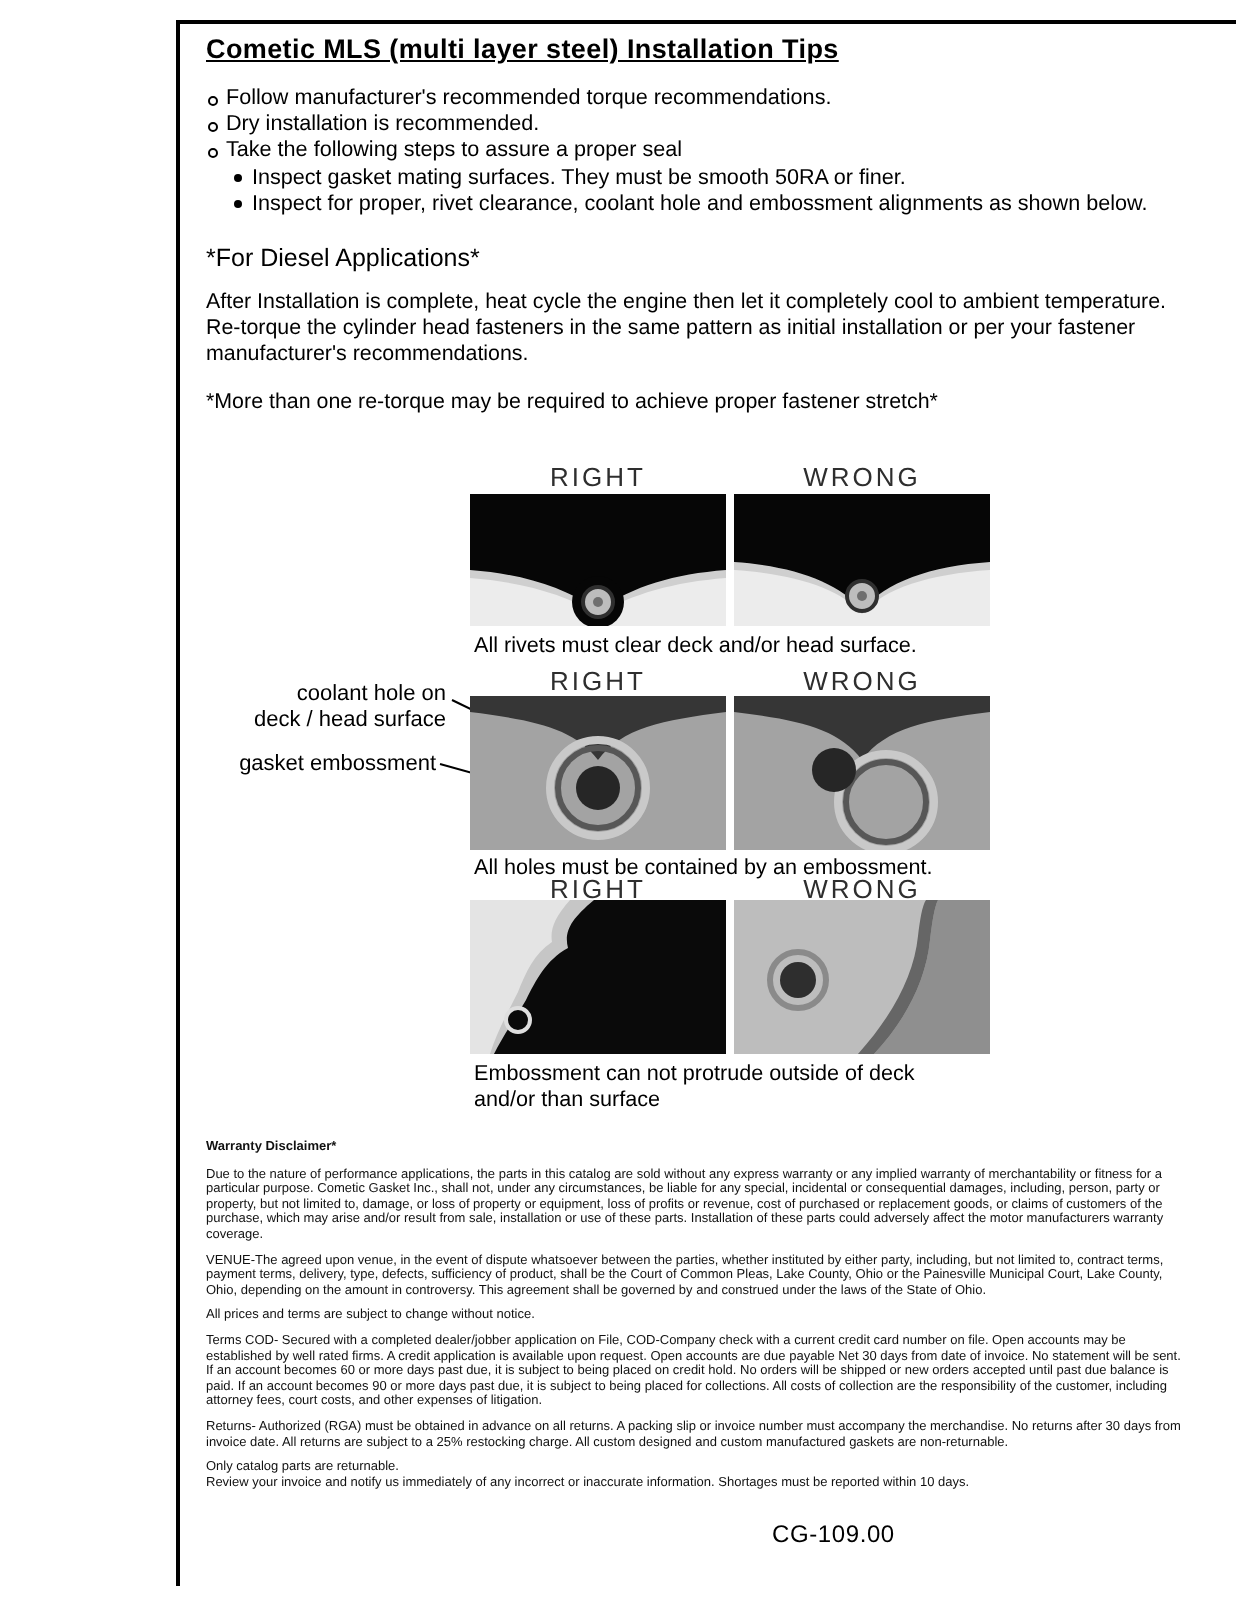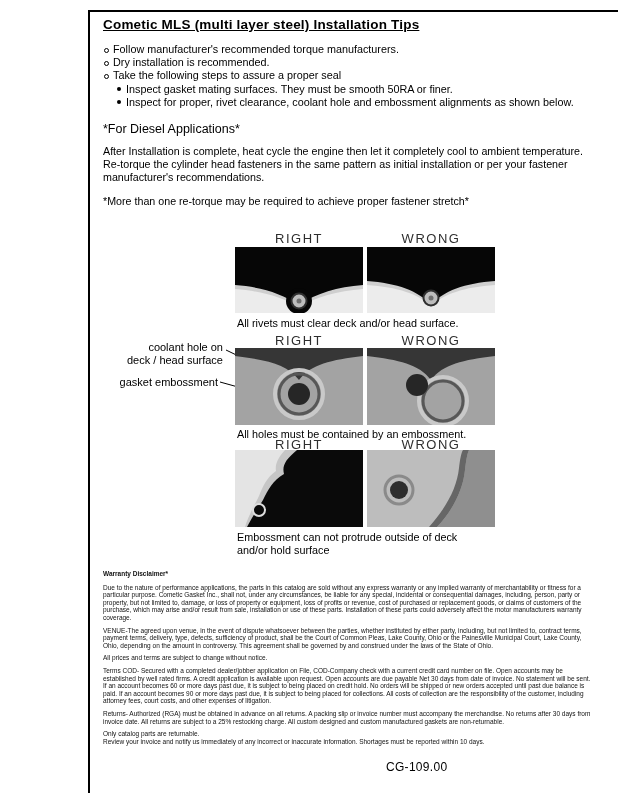--- a/index.html
+++ b/index.html
@@ -58,21 +58,21 @@
 </style>
 </head>
 <body>
 
 <div class="rule-top"></div>
 <div class="rule-left"></div>
 
 <div class="content">
   <div class="title">Cometic MLS (multi layer steel) Installation Tips</div>
 
-  <div class="bullet">Follow manufacturer's recommended torque manufacturers.</div>
+  <div class="bullet">Follow manufacturer's recommended torque recommendations.</div>
   <div class="bullet">Dry installation is recommended.</div>
   <div class="bullet">Take the following steps to assure a proper seal</div>
   <div class="subbullet">Inspect gasket mating surfaces.  They must be smooth 50RA or finer.</div>
   <div class="subbullet">Inspect for proper, rivet clearance, coolant hole and embossment alignments as shown below.</div>
 
   <div class="diesel-heading">*For Diesel Applications*</div>
   <div class="para">After Installation is complete, heat cycle the engine then let it completely cool to ambient temperature. Re-torque the cylinder head fasteners in the same pattern as initial installation or per your fastener manufacturer's recommendations.</div>
   <div class="note">*More than one re-torque may be required to achieve proper fastener stretch*</div>
 </div>
 
@@ -146,21 +146,21 @@
   </div>
   <div class="fig" style="left:367px; top:221px;">
     <svg viewBox="0 0 128 77" width="128" height="77">
       <rect width="128" height="77" fill="#bdbdbd"></rect>
       <path d="M128,0 V77 H70 C86,60 96,40 98,20 C99,12 100,4 102,0 Z" fill="#8f8f8f"></path>
       <path d="M102,0 C100,4 99,12 98,20 C96,40 86,60 70,77 H62 C79,58 90,38 92,18 C93,10 94,3 96,0 Z" fill="#666666"></path>
       <circle cx="32" cy="40" r="14" fill="none" stroke="#8a8a8a" stroke-width="3"></circle>
       <circle cx="32" cy="40" r="9" fill="#2e2e2e"></circle>
     </svg>
   </div>
-  <div class="fig-caption" style="left:237px; top:302px; width:252px;">Embossment can not protrude outside of deck and/or hold surface</div>
+  <div class="fig-caption" style="left:237px; top:302px; width:252px;">Embossment can not protrude outside of deck and/or than surface</div>
 
 </div>
 
 <div class="legal">
   <div class="heading">Warranty Disclaimer*</div>
   <p>Due to the nature of performance applications, the parts in this catalog are sold without any express warranty or any implied warranty of merchantability or fitness for a particular purpose.  Cometic Gasket Inc., shall not, under any circumstances, be liable for any special, incidental or consequential damages, including, person, party or property, but not limited to, damage, or loss of property or equipment, loss of profits or revenue, cost of purchased or replacement goods, or claims of customers of the purchase, which may arise and/or result from sale, installation or use of these parts.  Installation of these parts could adversely affect the motor manufacturers warranty coverage.</p>
   <p>VENUE-The agreed upon venue, in the event of dispute whatsoever between the parties, whether instituted by either party, including, but not limited to, contract terms, payment terms, delivery, type, defects, sufficiency of product, shall be the Court of Common Pleas, Lake County, Ohio or the Painesville Municipal Court, Lake County, Ohio, depending on the amount in controversy. This agreement shall be governed by and construed under the laws of the State of Ohio.</p>
   <p>All prices and terms are subject to change without notice.</p>
   <p>Terms COD- Secured with a completed dealer/jobber application on File, COD-Company check with a current credit card number on file.  Open accounts may be established by well rated firms.  A credit application is available upon request.  Open accounts are due payable Net 30 days from date of invoice.  No statement will be sent.  If an account becomes 60 or more days past due, it is subject to being placed on credit hold.  No orders will be shipped or new orders accepted until past due balance is paid.  If an account becomes 90 or more days past due, it is subject to being placed for collections.  All costs of collection are the responsibility of the customer, including attorney fees, court costs, and other expenses of litigation.</p>
   <p>Returns- Authorized (RGA) must be obtained in advance on all returns.  A packing slip or invoice number must accompany the merchandise.  No returns after 30 days from invoice date.  All returns are subject to a 25% restocking charge.  All custom designed and custom manufactured gaskets are non-returnable.</p>

